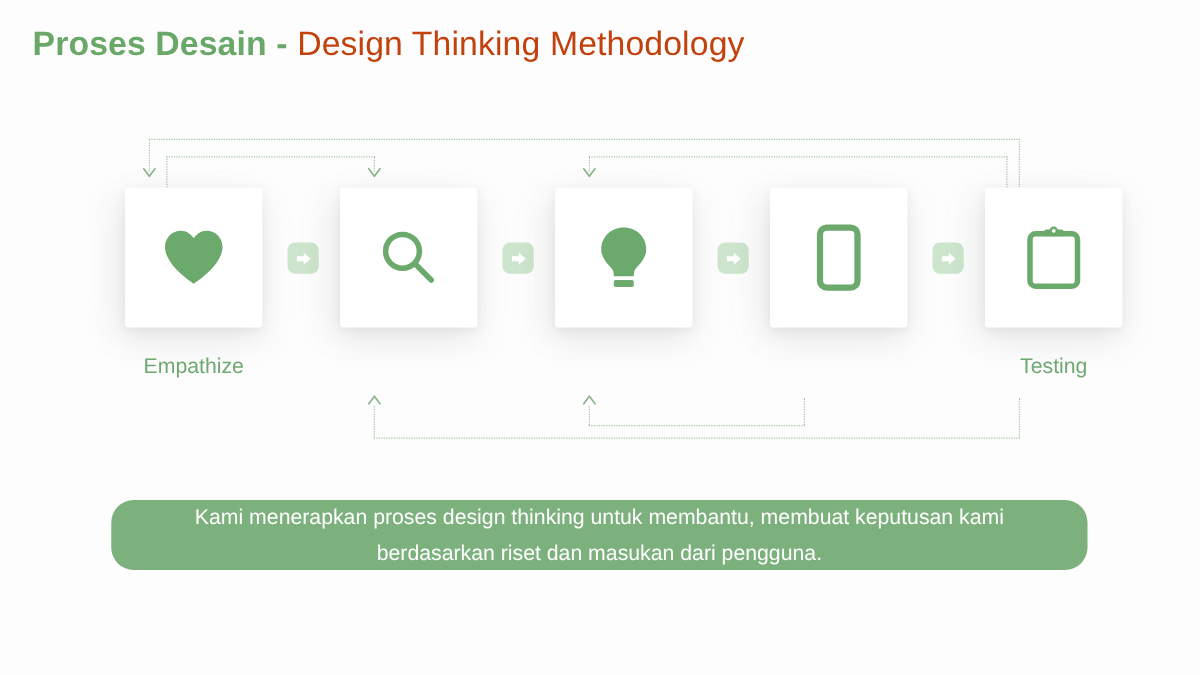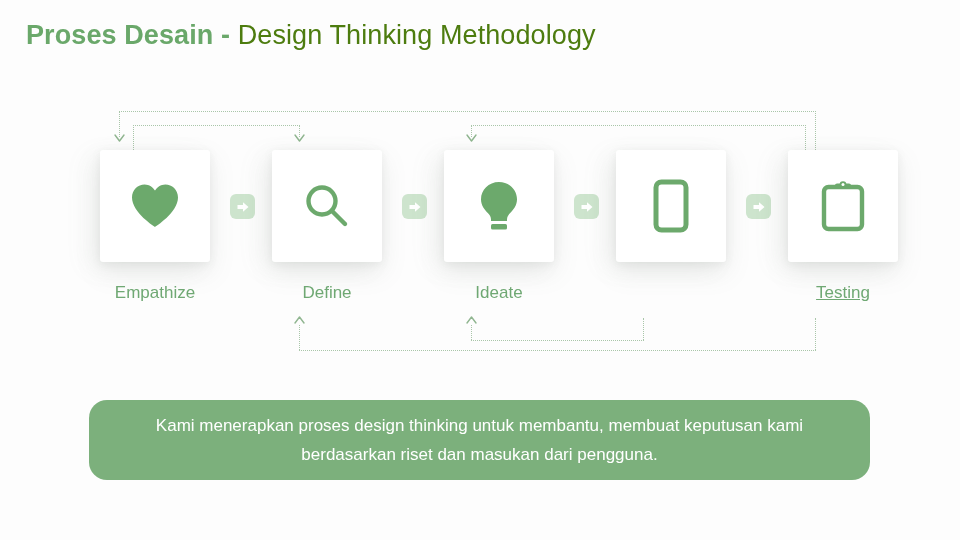--- a/index.html
+++ b/index.html
@@ -24,21 +24,21 @@
     letter-spacing: 0.1px;
     white-space: nowrap;
   }
   .title .strong {
     font-weight: bold;
     color: #6aa86a;
     text-align: center;
   }
   .title .light {
     font-weight: normal;
-    color: #4d7c0f;
+    color: #c2410c;
   }
 
   
   .process {
     position: absolute;
     left: 0;
     top: 0;
     width: 960px;
     height: 540px;
     margin-left: 28px;
@@ -107,21 +107,21 @@
     width: 11px;
     height: 11px;
   }
 
   
   .banner {
     position: absolute;
     left: 89px;
     top: 400px;
     width: 781px;
-    height: 80px;
+    height: 56px;
     background: #7cb07c;
     border-radius: 18px;
     display: flex;
     align-items: center;
     justify-content: center;
     box-sizing: border-box;
     padding: 0 40px;
   }
   .banner-text {
     color: #ffffff;
@@ -193,37 +193,35 @@
   </div>
 
   <div class="step" style="left:244px;">
     <div class="card">
       <svg width="50" height="50" viewBox="0 0 50 50">
         <circle cx="20" cy="20" r="13.5" fill="none" stroke="#6ca96c" stroke-width="4.4"></circle>
         <line x1="30" y1="30" x2="43" y2="43" stroke="#6ca96c" stroke-width="4.4" stroke-linecap="round"></line>
       </svg>
     </div>
   </div>
-  <div class="step-label" style="left:209px;">Define</div>
 
   <div class="arrow-badge" style="left:374px;">
     <svg width="14" height="14" viewBox="0 0 14 14">
       <path d="M1.5 5 L7 5 L7 2.2 L12.5 7 L7 11.8 L7 9 L1.5 9 Z" fill="#ffffff"></path>
     </svg>
   </div>
 
   <div class="step" style="left:416px;">
     <div class="card">
       <svg width="46" height="54" viewBox="0 0 46 54">
         <path d="M23 3 C12.5 3 5 11 5 20.2 C5 26.4 8.5 30.6 11.8 34 C13.8 36 15 38 15 40.5 L15 42 L31 42 L31 40.5 C31 38 32.2 36 34.2 34 C37.5 30.6 41 26.4 41 20.2 C41 11 33.5 3 23 3 Z" fill="#6ca96c"></path>
         <rect x="15" y="45" width="16" height="5.5" rx="1.6" fill="#6ca96c"></rect>
       </svg>
     </div>
   </div>
-  <div class="step-label" style="left:381px;">Ideate</div>
 
   <div class="arrow-badge" style="left:546px;">
     <svg width="14" height="14" viewBox="0 0 14 14">
       <path d="M1.5 5 L7 5 L7 2.2 L12.5 7 L7 11.8 L7 9 L1.5 9 Z" fill="#ffffff"></path>
     </svg>
   </div>
 
   <div class="step" style="left:588px;">
     <div class="card">
       <svg width="38" height="54" viewBox="0 0 38 54">
@@ -241,18 +239,18 @@
   <div class="step" style="left:760px;">
     <div class="card">
       <svg width="46" height="52" viewBox="0 0 46 52">
         <rect x="4" y="7" width="38" height="42" rx="4.5" fill="none" stroke="#6ca96c" stroke-width="4.4"></rect>
         <path d="M15 9 L15 5.5 C15 4.4 15.9 3.5 17 3.5 L29 3.5 C30.1 3.5 31 4.4 31 5.5 L31 9 Z" fill="#6ca96c"></path>
         <circle cx="23" cy="4.6" r="3.4" fill="#6ca96c"></circle>
         <circle cx="23" cy="4.6" r="1.5" fill="#ffffff"></circle>
       </svg>
     </div>
   </div>
-  <div class="step-label" style="left:725px;text-decoration:underline;">Testing</div>
+  <div class="step-label" style="left:725px;">Testing</div>
 </div>
 
 <div class="banner">
   <div class="banner-text">Kami menerapkan proses design thinking untuk membantu, membuat keputusan kami berdasarkan riset dan masukan dari pengguna.</div>
 </div>
 
 </body></html>

